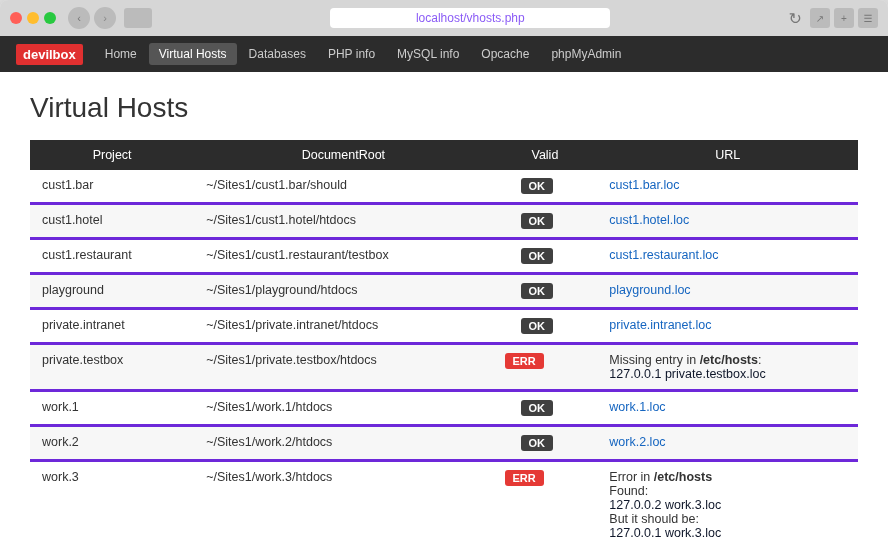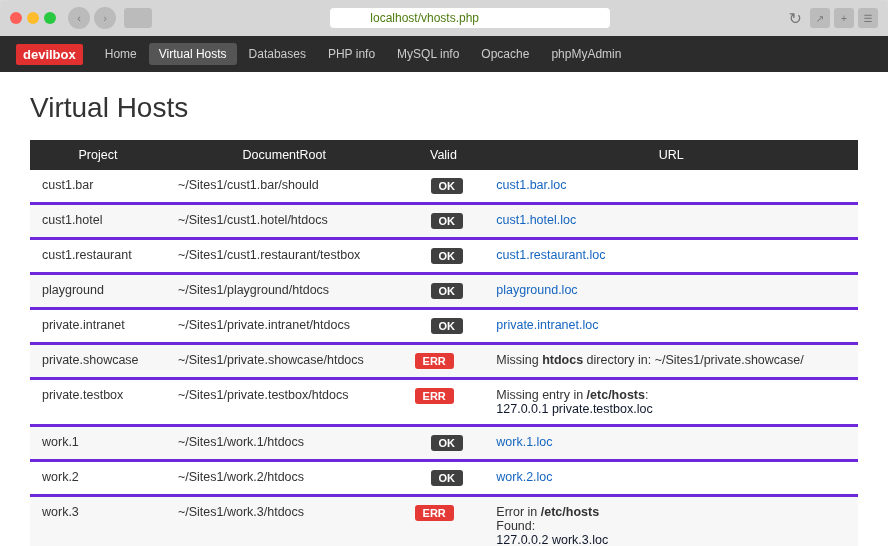--- a/index.html
+++ b/index.html
@@ -151,21 +151,21 @@
         <div class="traffic-light close"></div>
         <div class="traffic-light min"></div>
         <div class="traffic-light max"></div>
       </div>
       <div style="display:flex; gap:4px; margin-left:4px;">
         <div class="nav-btn" style="width:22px;height:22px;background:#bbb;border-radius:50%;display:flex;align-items:center;justify-content:center;font-size:11px;color:#777;">‹</div>
         <div class="nav-btn" style="width:22px;height:22px;background:#bbb;border-radius:50%;display:flex;align-items:center;justify-content:center;font-size:11px;color:#888;">›</div>
       </div>
       <div style="width:28px;height:20px;background:#bbb;border-radius:3px;"></div>
       <div style="flex:1; display:flex; justify-content:center;">
-        <div style="background:white; border-radius:4px; padding:3px 40px; font-size:12px; color:#4d7c0f; min-width:280px; ">localhost/vhosts.php</div>
+        <div style="background:white; border-radius:4px; padding:3px 40px; font-size:12px; color:#8b5cf6; min-width:280px; text-align:center;">localhost/vhosts.php</div>
       </div>
       <div style="font-size:16px; color:#777; cursor:pointer;">↻</div>
       <div style="display:flex; gap:4px;">
         <div style="width:20px;height:20px;background:#bbb;border-radius:3px;display:flex;align-items:center;justify-content:center;font-size:10px;color:#777;">↗</div>
         <div style="width:20px;height:20px;background:#bbb;border-radius:3px;display:flex;align-items:center;justify-content:center;font-size:10px;color:#777;">+</div>
         <div style="width:20px;height:20px;background:#bbb;border-radius:3px;display:flex;align-items:center;justify-content:center;font-size:10px;color:#777;">☰</div>
       </div>
     </div>
 
     <div class="top-nav">
@@ -223,28 +223,20 @@
             <td><a class="url-link">playground.loc</a></td>
           </tr>
 
           <tr>
             <td>private.intranet</td>
             <td>~/Sites1/private.intranet/htdocs</td>
             <td><span class="badge ok">OK</span></td>
             <td><a class="url-link">private.intranet.loc</a></td>
           </tr>
 
-          <tr>
-            <td>private.showcase</td>
-            <td>~/Sites1/private.showcase/htdocs</td>
-            <td><span class="badge err">ERR</span></td>
-            <td>
-              <span class="err-text">Missing <em>htdocs</em> directory in: ~/Sites1/private.showcase/</span>
-            </td>
-          </tr>
 
           <tr>
             <td>private.testbox</td>
             <td>~/Sites1/private.testbox/htdocs</td>
             <td><span class="badge err">ERR</span></td>
             <td>
               <span class="err-text">Missing entry in <em>/etc/hosts</em>:</span><br>
               <span class="err-url">127.0.0.1 private.testbox.loc</span>
             </td>
           </tr>

